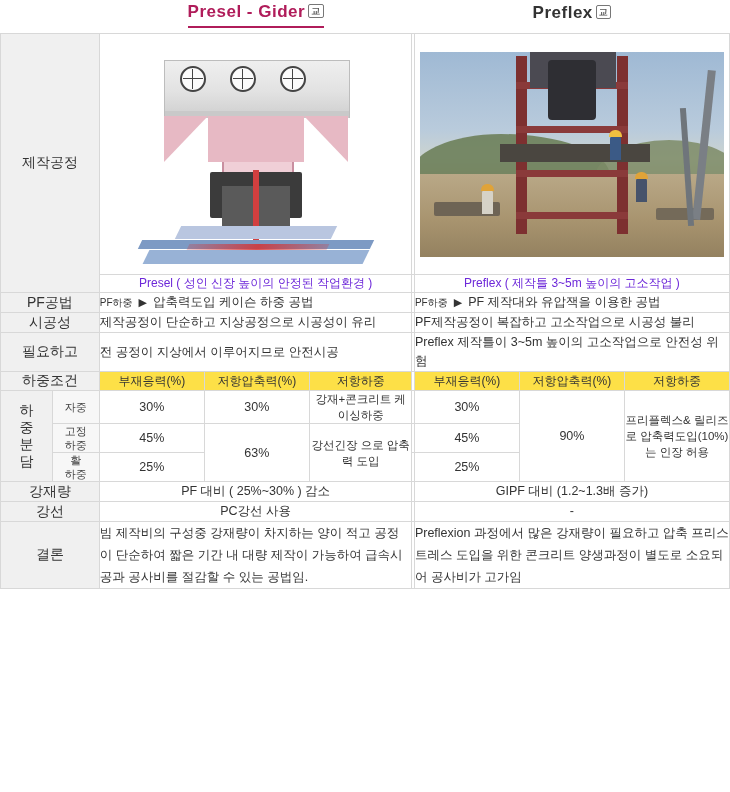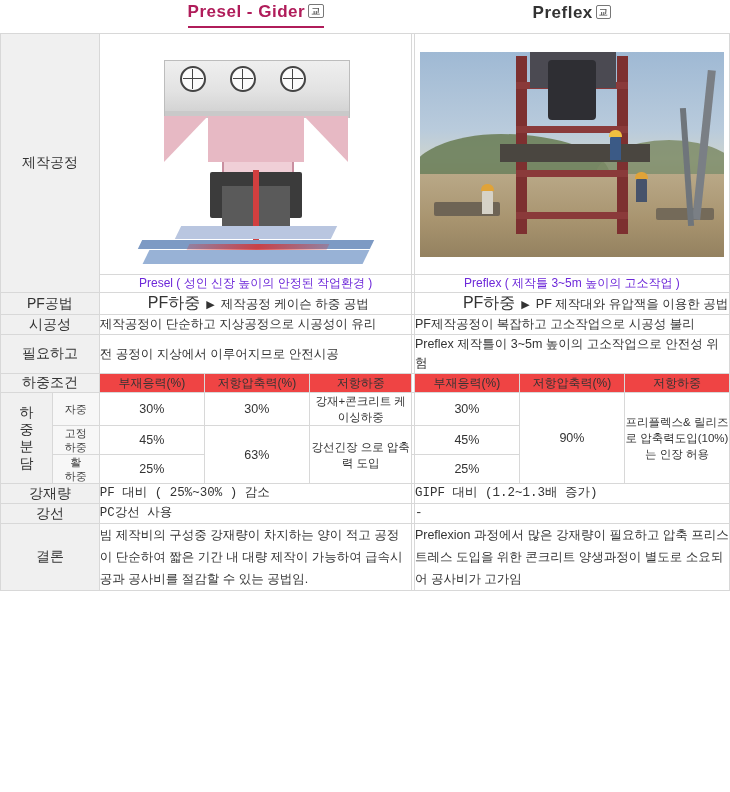--- a/index.html
+++ b/index.html
@@ -86,26 +86,25 @@
     line-height: 14px;
   }
   
   .cell {
     padding: 9px 12px;
     font-size: 12.5px;
     line-height: 19px;
     color: #333;
   }
   .cell-c {
-    font-family: Liberation Mono, monospace;
+    text-align: center;
   }
   .pf-sub {
-    font-size: 16px;
+    font-size: 10px;
     color: #333;
-    padding-left: 48px;
   }
   .arrow {
     color: #333;
     padding: 0 6px;
     font-size: 11px;
   }
   
   .proc-cell {
     padding: 6px 4px 4px 4px;
     text-align: center;
@@ -341,21 +340,21 @@
     border-radius: 2px;
   }
   .ph-pile2 {
     position: absolute;
     left: 236px; top: 156px;
     width: 58px; height: 12px;
     background: #746a59;
     border-radius: 2px;
   }
   .th-cell {
-    background: #ef4444;
+    background: #fde047;
     text-align: center;
     font-size: 12px;
     padding: 13px 2px;
     color: #333;
   }
   .val {
     text-align: center;
     font-size: 12.5px;
     padding: 12px 2px;
   }
@@ -445,21 +444,21 @@
   </tr>
   <tr>
     <td class="caption" colspan="3">Presel ( 성인 신장 높이의 안정된 작업환경 )</td>
     <td></td>
     <td class="caption" colspan="3">Preflex ( 제작틀 3~5m 높이의 고소작업 )</td>
   </tr>
 
   <tr>
     <td class="rowlabel" colspan="2">PF공법</td>
     <td class="cell" colspan="3">
-      <span class="pf-sub">PF하중</span><span class="arrow">▶</span><span>제작공정 케이슨 하중 공법</span>
+      <span class="pf-sub">PF하중</span><span class="arrow">▶</span><span>압축력도입 케이슨 하중 공법</span>
     </td>
     <td></td>
     <td class="cell" colspan="3">
       <span class="pf-sub">PF하중</span><span class="arrow">▶</span><span>PF 제작대와 유압잭을 이용한 공법</span>
     </td>
   </tr>
 
   <tr>
     <td class="rowlabel" colspan="2">시공성</td>
     <td class="cell" colspan="3">제작공정이 단순하고 지상공정으로 시공성이 유리</td>

